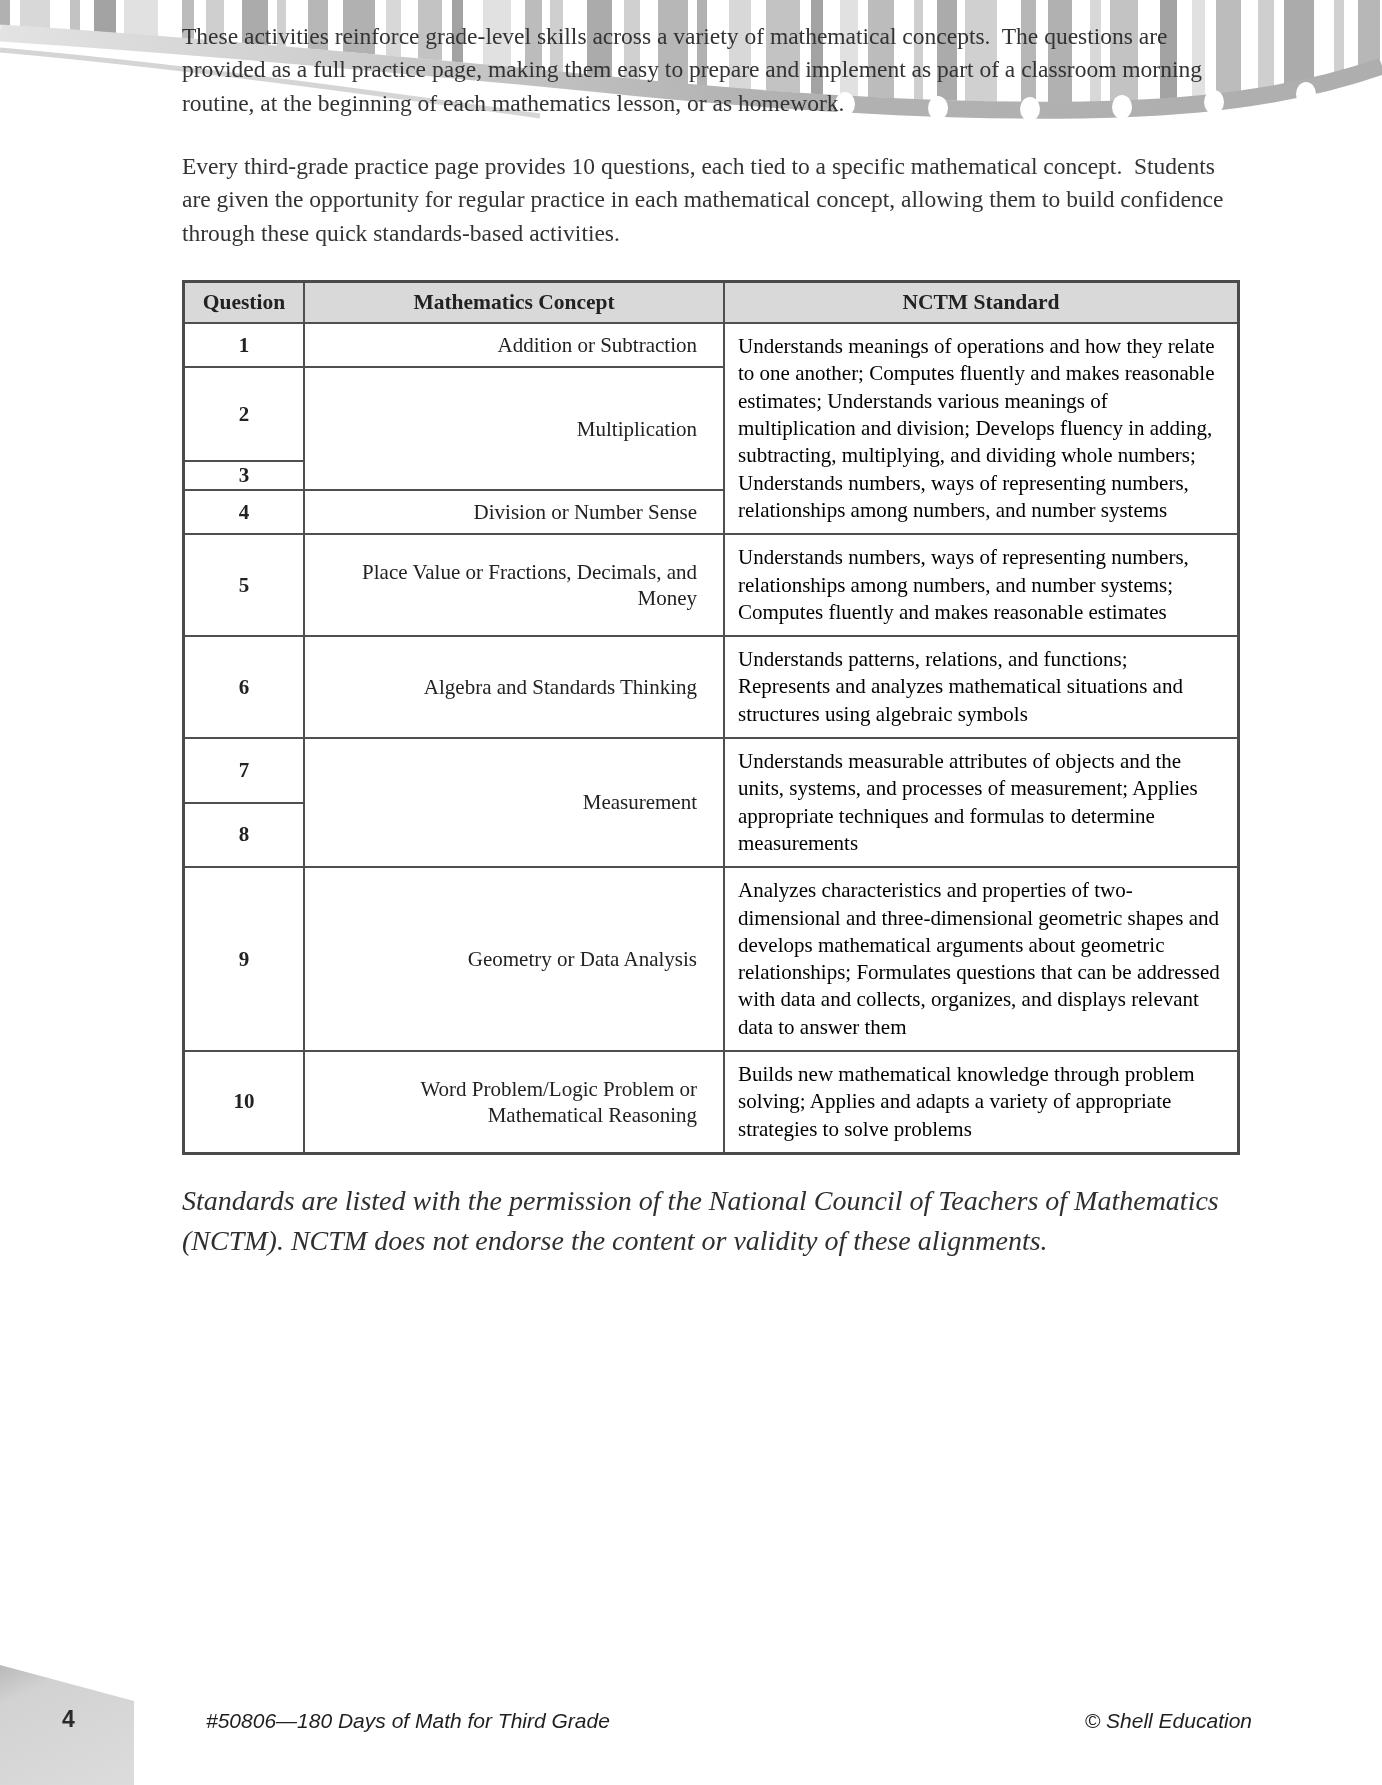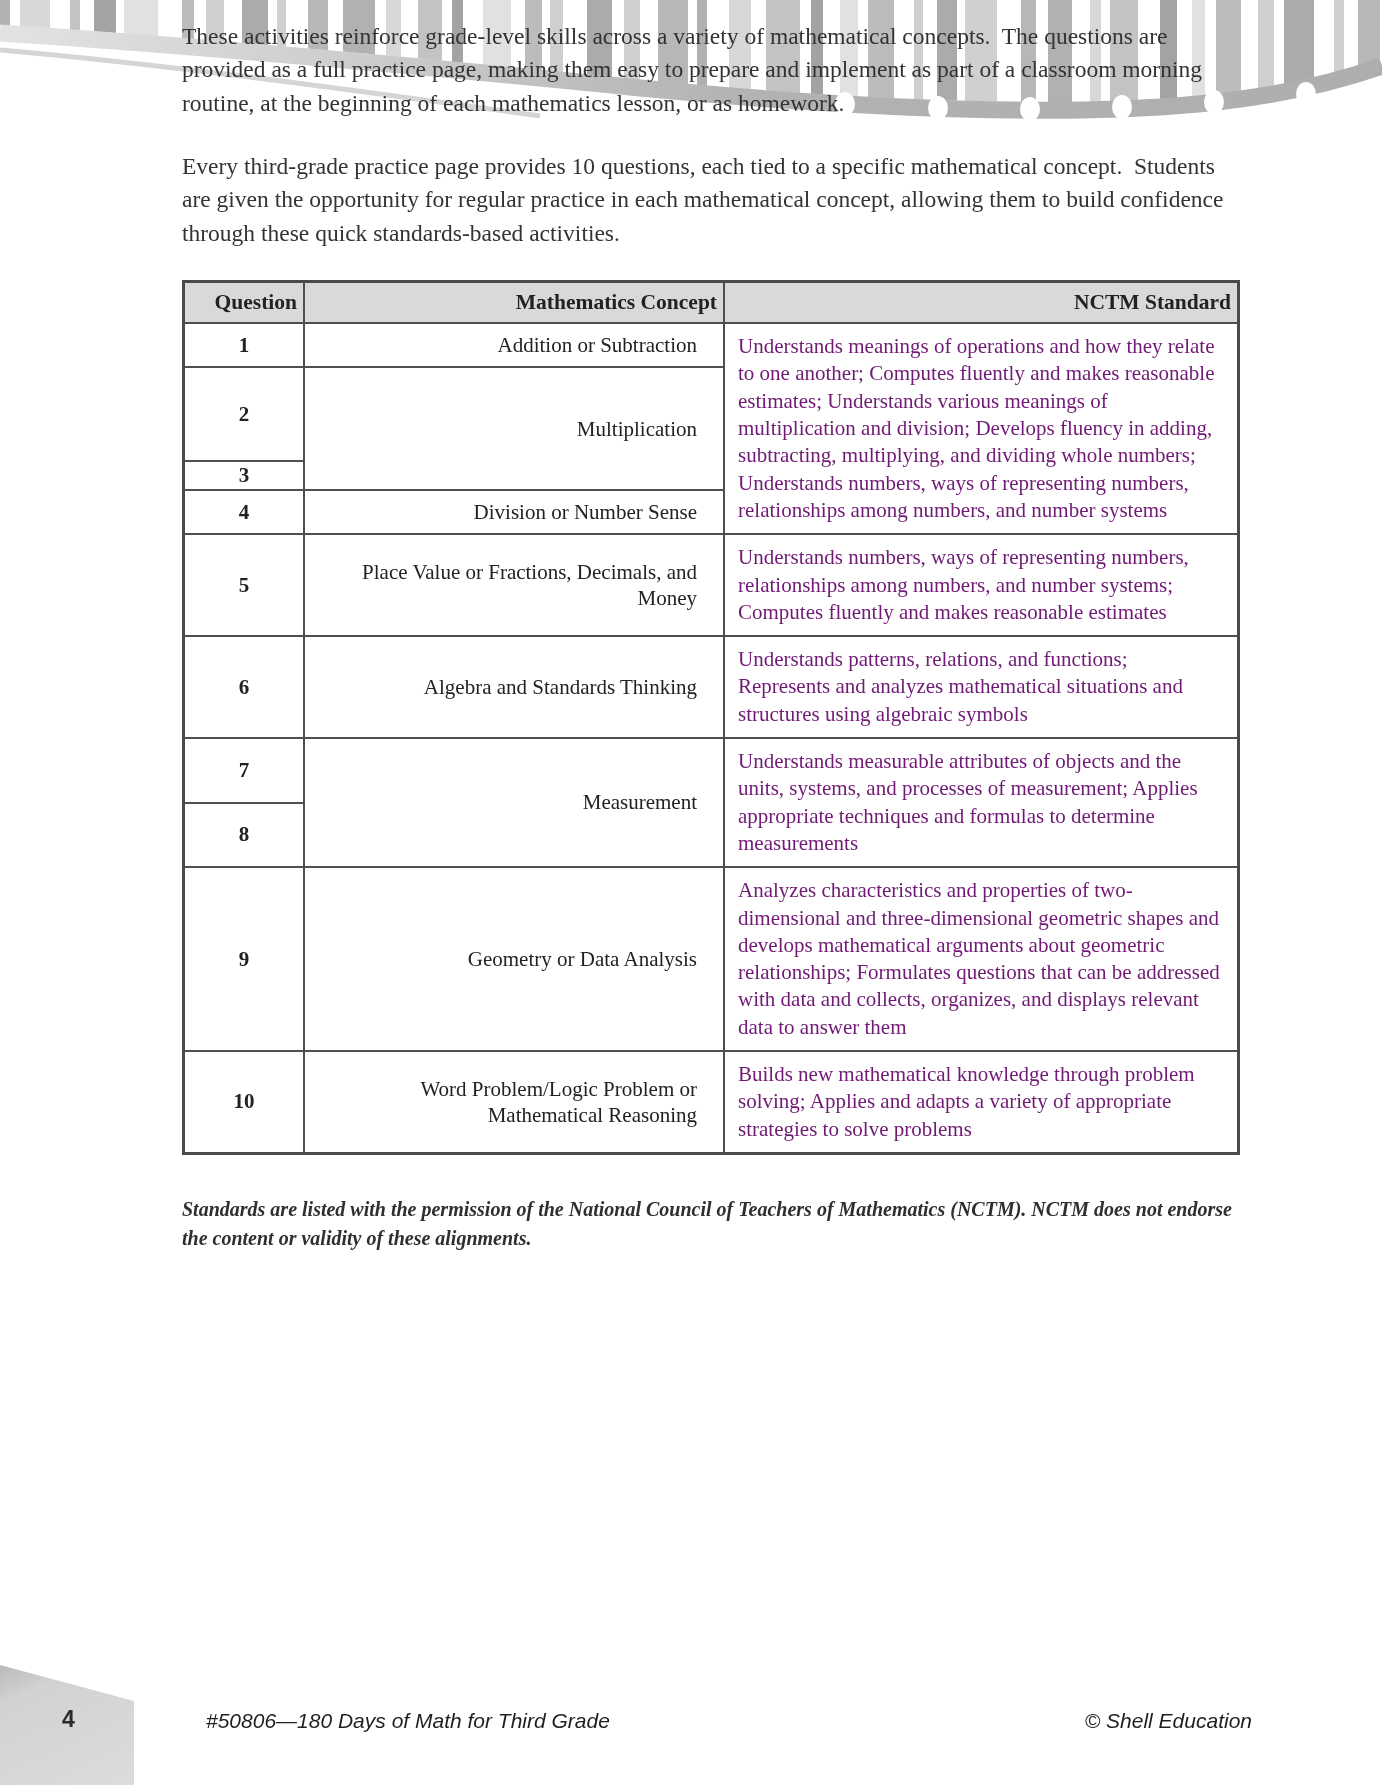--- a/index.html
+++ b/index.html
@@ -53,21 +53,21 @@
   }
   table.standards th, table.standards td{
     border:2px solid #4f4f4f;
   }
   table.standards th{
     background:#d9d9d9;
     font-size:21.5px;
     font-weight:bold;
     color:#222222;
     padding:7px 6px;
-    text-align:right;
+    text-align:center;
   }
   td.qnum{
     width:116px;
     text-align:center;
     vertical-align:middle;
     font-weight:bold;
     font-size:21px;
     color:#222222;
   }
   td.concept{
@@ -75,32 +75,31 @@
     text-align:right;
     vertical-align:middle;
     font-weight:normal;
     font-size:21px;
     color:#222222;
     padding:8px 26px;
     line-height:1.25;
   }
   td.standard{
     font-size:21px;
-    color:#701a75;
+    color:#000000;
     padding:9px 13px;
     line-height:1.3;
     vertical-align:middle;
   }
   p.note{
-    margin-top:40px;
+    margin-top:26px;
     font-style:italic;
-    font-size:20px;
+    font-size:28px;
     line-height:1.45;
     color:#2f2f2f;
-    font-weight:bold;
   }
   
   .footer-tab{
     position:absolute;left:0;bottom:0;width:134px;height:120px;
     background:linear-gradient(155deg,#b9b9b9 0%,#d2d2d2 22%,#dcdcdc 100%);
     clip-path:polygon(0 0,100% 30%,100% 100%,0 100%);
   }
   .page-num{
     position:absolute;left:62px;bottom:52px;
     font-family:"Liberation Sans", sans-serif;

